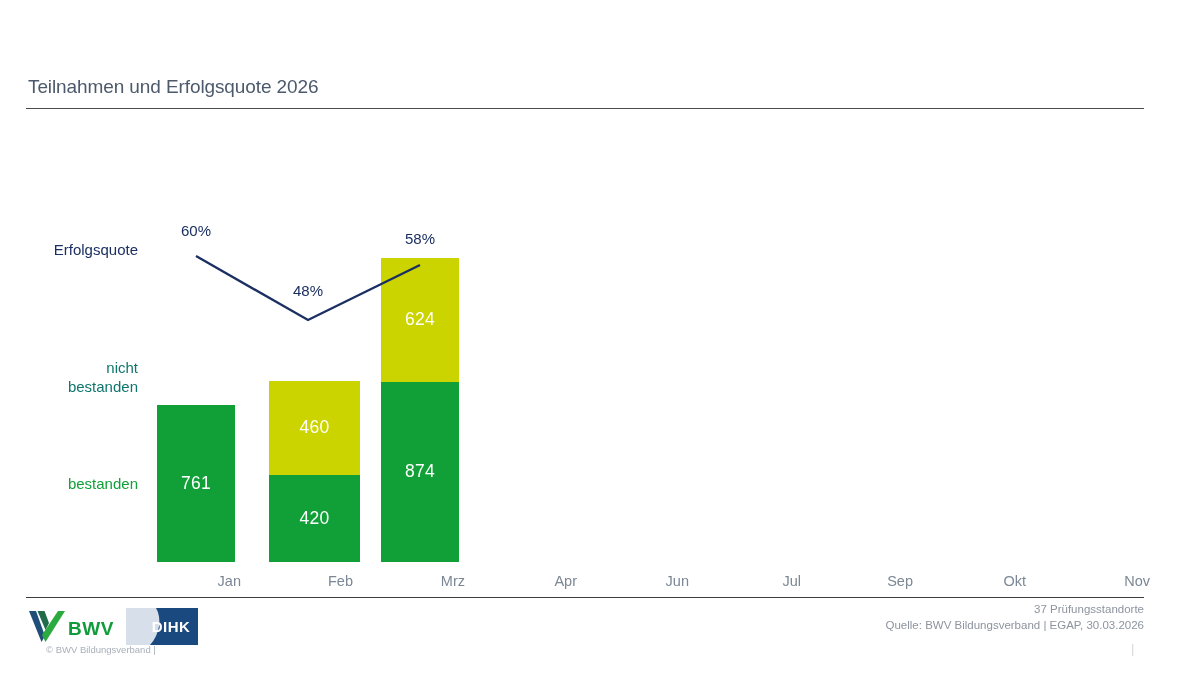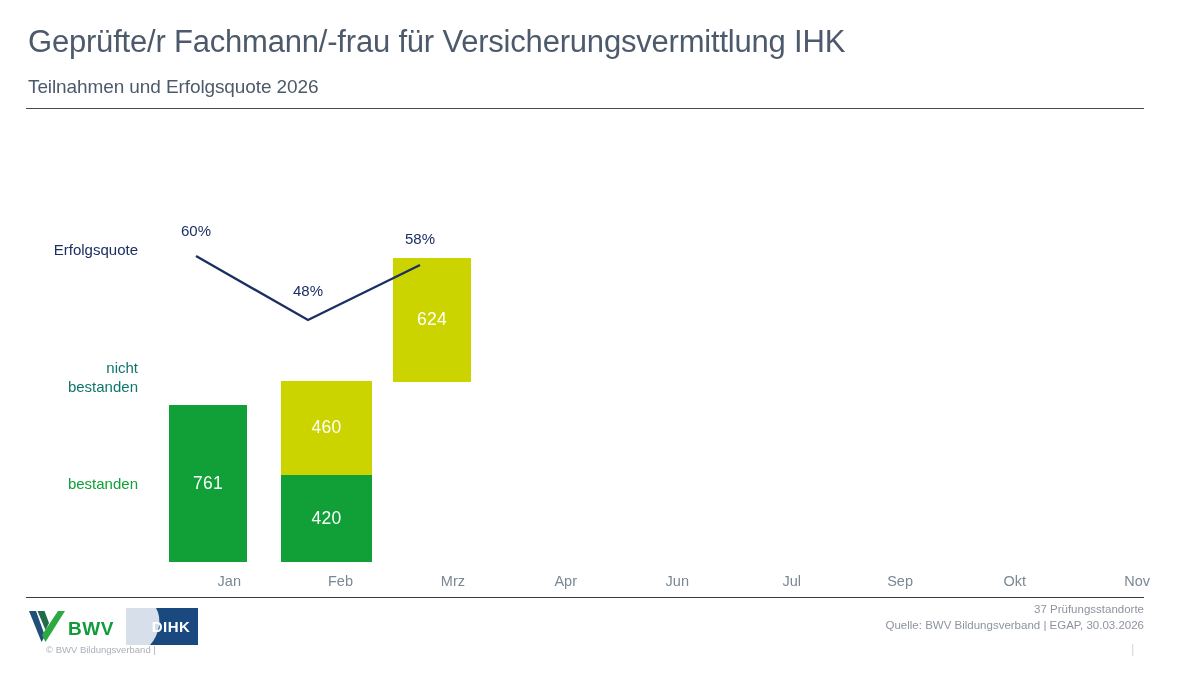--- a/index.html
+++ b/index.html
@@ -84,21 +84,21 @@
     background: #3d3d3d;
   }
 
   
   .bar-group {
     position: absolute;
     bottom: 0;
   }
   .bar-seg {
     position: absolute;
-    left: 12px;
+    left: 0;
     width: 100%;
     box-sizing: border-box;
   }
   .seg-fail { background: #ccd400; }
   .seg-pass { background: #11a038; }
   .bar-value {
     position: absolute;
     left: 0;
     width: 100%;
     text-align: center;
@@ -192,21 +192,20 @@
     left: 1131px;
     top: 43px;
     font-size: 13px;
     color: #d5d8dc;
   }
 </style>
 </head>
 <body>
 
 <div id="header">
-  <div id="chart-title">Geprüfte/r Fachmann/-frau für Versicherungsvermittlung IHK</div>
   <div id="chart-subtitle">Teilnahmen und Erfolgsquote 2026</div>
   <div id="header-rule"></div>
 </div>
 
 <div id="plot">
 
   <div class="series-legend" id="legend-rate" style="left:18px; top:240px; width:120px;">Erfolgsquote</div>
   <div class="series-legend" id="legend-fail" style="left:18px; top:358px; width:120px;">nicht
 bestanden</div>
   <div class="series-legend" id="legend-pass" style="left:18px; top:474px; width:120px;">bestanden</div>
@@ -221,20 +220,23 @@
         <div class="bar-seg seg-fail" style="top: 0px; height: 94px;">
           <div class="bar-value" style="top: 38px;">460</div>
         </div>
         <div class="bar-seg seg-pass" style="top: 94px; height: 87px;">
           <div class="bar-value" style="top: 34.5px;">420</div>
         </div>
       </div>
       <div class="bar-group" style="left: 381px; top: 258px; width: 78px; height: 304px;">
         <div class="bar-seg seg-fail" style="top: 0px; height: 124px;">
           <div class="bar-value" style="top: 53px;">624</div>
+        </div>
+        <div class="bar-seg seg-pass" style="top: 124px; height: 180px;">
+          <div class="bar-value" style="top: 81px;">874</div>
         </div>
       </div>
     </div>
 
   <svg id="rate-line-svg" viewBox="0 0 1200 675" preserveAspectRatio="none">
     <polyline id="rate-polyline" fill="none" stroke="#1b2f63" stroke-width="2.4" stroke-linejoin="miter" stroke-linecap="butt" points="196,256 308,320 420,265"></polyline>
   </svg>
 
   <div id="rate-labels-layer">
       <div class="rate-label" style="left: 156px; top: 222px;">60%</div>

